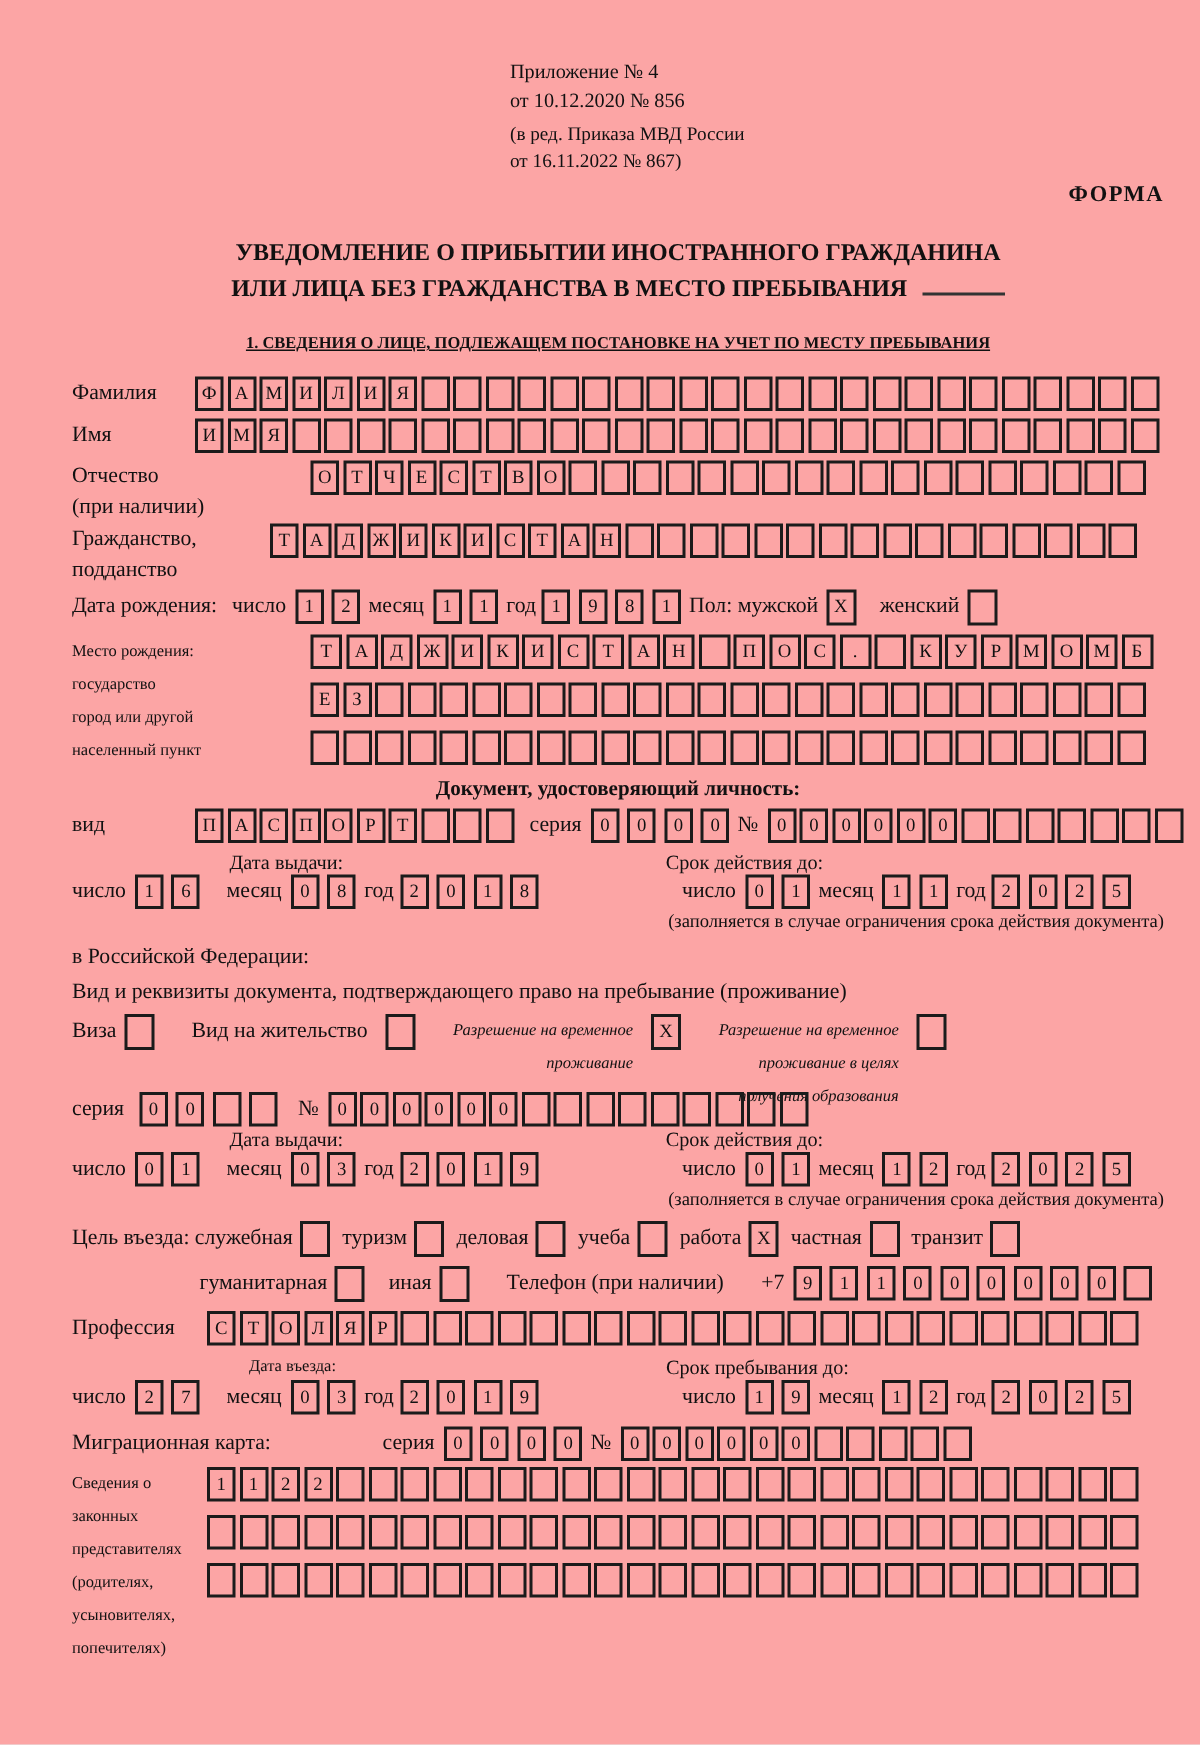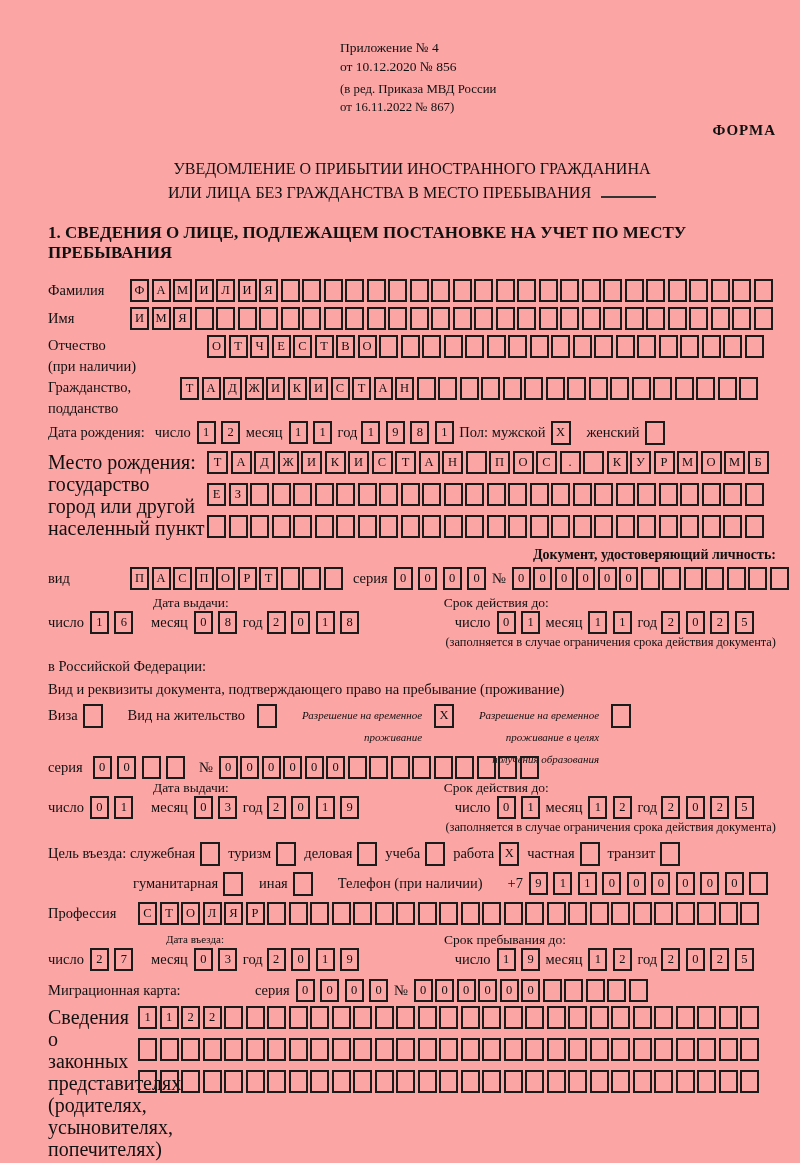--- a/index.html
+++ b/index.html
@@ -6,50 +6,50 @@
   .page{
     width:800px;height:1163px;margin:0 auto;background:#fca5a5;color:#111;
     font-family:"Liberation Serif","DejaVu Serif",serif;
     box-sizing:border-box;padding:38px 24px 0 48px;overflow:hidden;position:relative;
   }
   .hdr-right{margin-left:292px;width:auto;font-size:13.5px;line-height:19px;}
   .hdr-right .l{white-space:nowrap;}
   .hdr-right .sm{font-size:12.8px;line-height:18px;}
   .hdr-right .gap{height:4px;}
   .forma{text-align:right;font-weight:bold;font-size:15px;letter-spacing:1px;margin-top:6px;}
-  .title{text-align:center;font-weight:normal;font-size:16px;line-height:24px;margin-top:18px;}
+  .title{text-align:center;font-weight:bold;font-size:16px;line-height:24px;margin-top:18px;}
   .uline{display:inline-block;width:55px;border-bottom:2px solid #333;height:14px;margin-left:10px;}
-  .sech{font-weight:bold;font-size:17px;margin-top:18px;}
+  .sech{text-align:center;font-weight:bold;font-size:11px;margin-top:18px;text-decoration:underline;}
   .row{display:flex;align-items:flex-start;margin:0 0 5px 0;}
   .mt16{margin-top:16px;} .mt2{margin-top:2px;} .mt4{margin-top:4px;} .mb0{margin-bottom:0;}
   .mb6{margin-bottom:6px;} .mb4{margin-bottom:4px;} .mb8{margin-bottom:8px;}
   .lbl{font-size:14.5px;line-height:23px;white-space:nowrap;}
   .lblblock{font-size:14.5px;line-height:21px;}
-  .lbl4{font-size:20px;line-height:22px;}
+  .lbl4{font-size:11px;line-height:22px;}
   .w82{width:82px;flex:0 0 82px;}
   .w90{width:90px;flex:0 0 90px;}
   .w132{width:132px;flex:0 0 132px;}
   .w159{width:159px;flex:0 0 159px;}
   .w165{width:165px;flex:0 0 165px;}
   .cells{display:flex;flex-wrap:nowrap;}
   .cell{
     display:inline-block;width:15px;height:19px;border:2px solid #1b1b1b;margin-right:2.5px;
     text-align:center;font-size:12.5px;line-height:19px;flex:0 0 auto;
   }
   .gapc .cell{margin-right:5.5px;}
   .wide .cell{width:17px;}
   .cbox{margin-left:5px;}
   .cbox .cell{width:16px;height:20px;margin-right:0;}
   .mr6{margin-right:6px;} .mr10{margin-right:10px;} .mr4{margin-right:4px;}
   .ml8{margin-left:8px;} .ml12{margin-left:12px;} .ml25{margin-left:25px;} .ml16{margin-left:16px;}
   .ind105{margin-left:105px;} .ind215{margin-left:215px;} .ind118{margin-left:118px;} .ind220{margin-left:220px;}
   .sp90{width:90px;flex:0 0 90px;}
   .caption{font-size:12.4px;line-height:17px;}
   .caption-r{margin-left:auto;font-size:12.4px;line-height:17px;}
-  .dochdr{text-align:right;font-weight:bold;font-size:14px;margin:0 0 2px 0;}
+  .dochdr{text-align:center;font-weight:bold;font-size:14px;margin:0 0 2px 0;}
   .twocol{display:flex;align-items:flex-start;}
   .colcells .row{margin-bottom:9px;}
   .lbl2{font-size:11px;line-height:22px;text-align:right;font-style:italic;}
   .repcap{margin-top:6px;margin-left:75px;font-size:12.4px;}
   .visa-row{align-items:flex-start;}
 </style>
 </head>
 <body>
 
 <div class="page">

